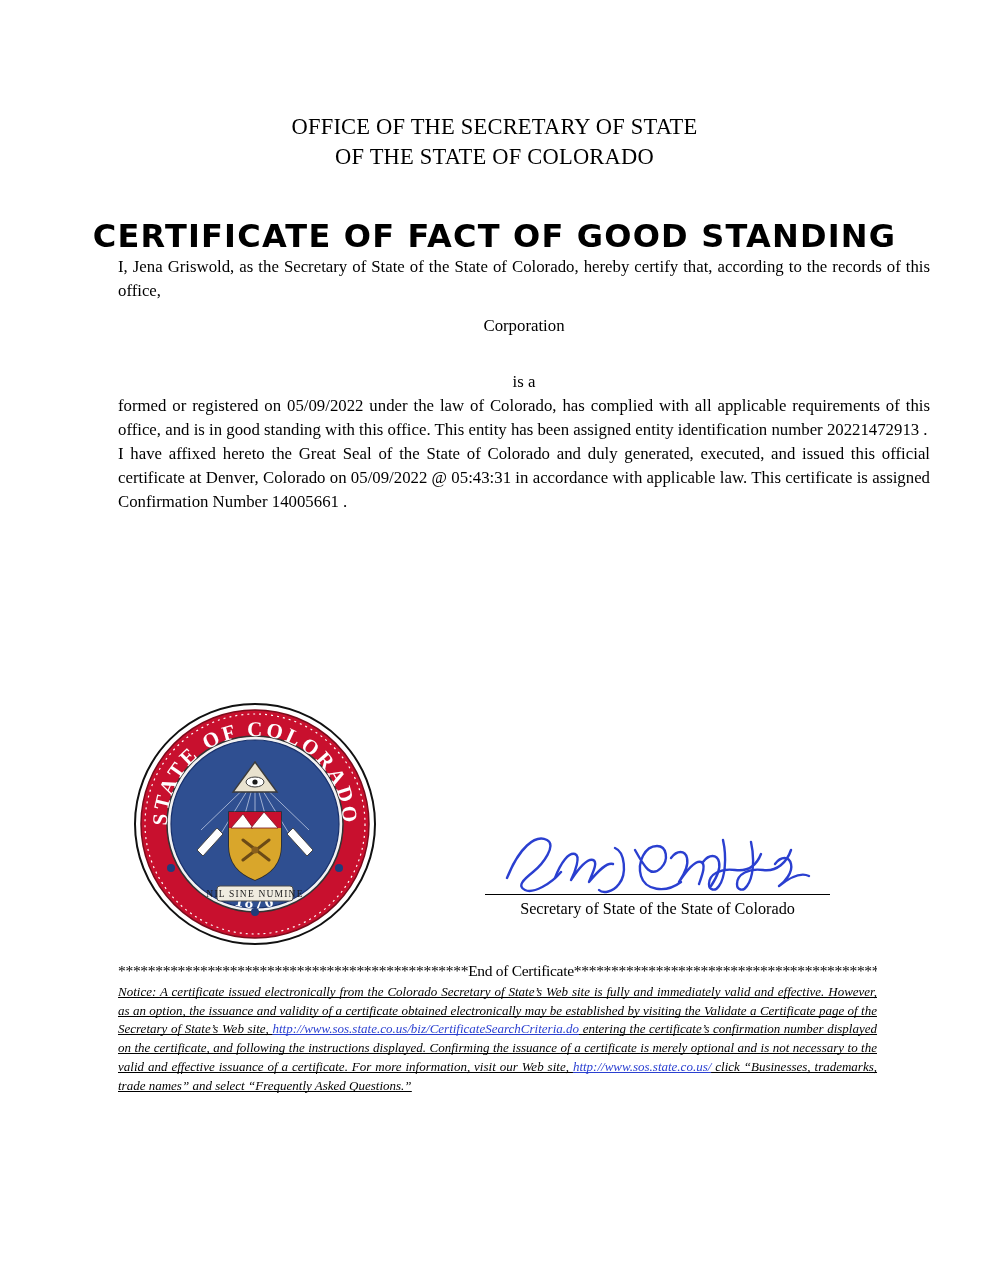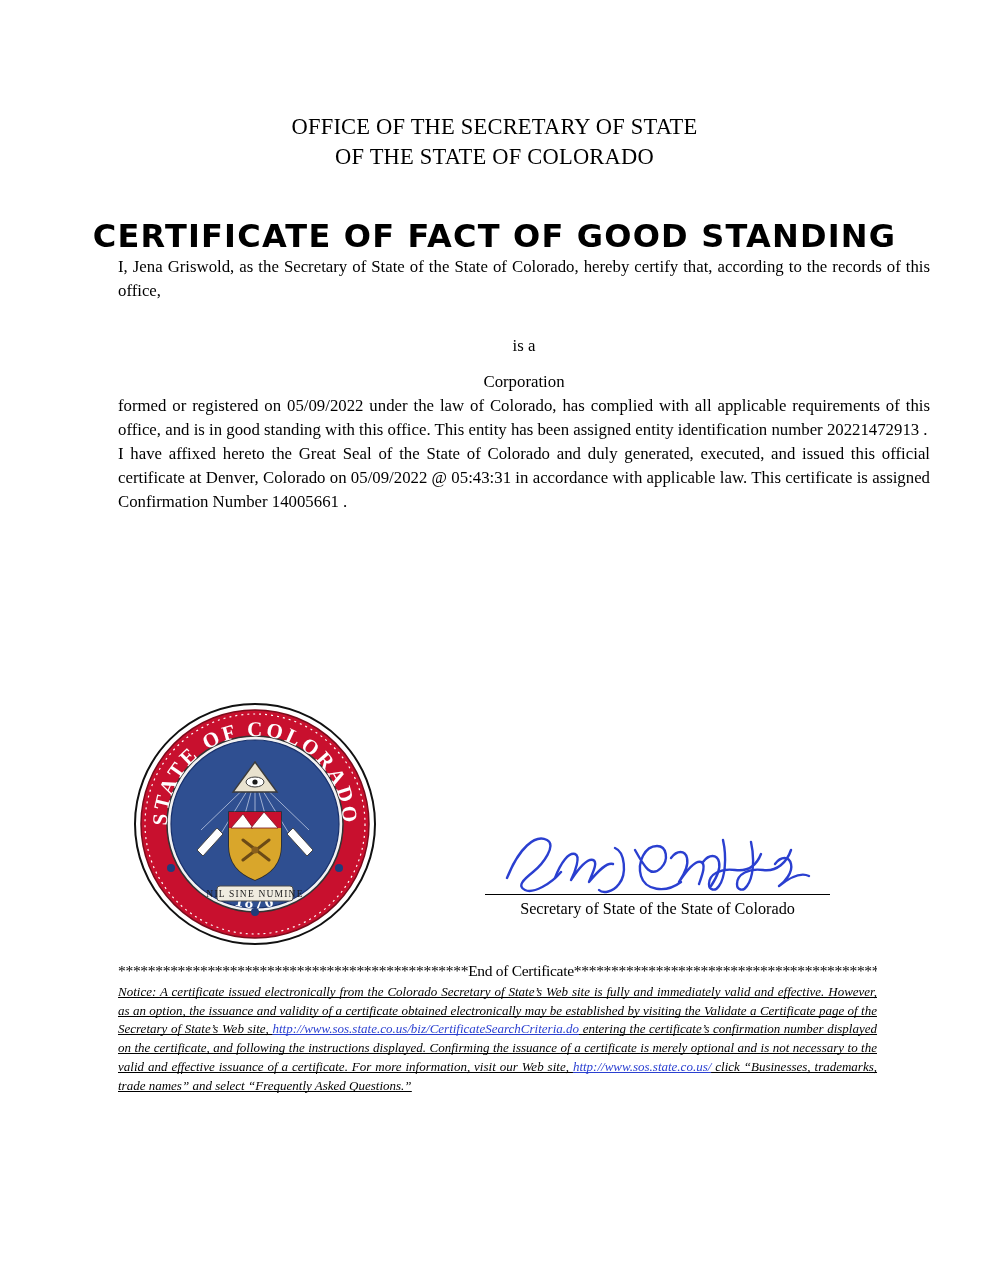--- a/index.html
+++ b/index.html
@@ -126,22 +126,22 @@
   <div class="header">
     <div>OFFICE OF THE SECRETARY OF STATE</div>
     <div>OF THE STATE OF COLORADO</div>
   </div>
 
   <div class="title">CERTIFICATE OF FACT OF GOOD STANDING</div>
 
   <div class="body-block">
     <p class="para p1">I, Jena Griswold, as the Secretary of State of the State of Colorado, hereby certify that, according to the records of this office,</p>
 
+    <div class="centered c-type">Corporation</div>
     <div class="centered c-isa">is a</div>
-    <div class="centered c-type">Corporation</div>
 
     <p class="para p2">formed or registered on 05/09/2022   under the law of Colorado, has complied with all applicable requirements of this office, and is in good standing with this office.  This entity has been assigned entity identification number  20221472913 .</p>
     <p class="para p4">I have affixed hereto the Great Seal of the State of Colorado and duly generated, executed, and issued this official certificate at Denver, Colorado on 05/09/2022  @  05:43:31   in accordance with applicable law.  This certificate is assigned Confirmation Number 14005661         .</p>
   </div>
 
   <div class="seal-wrap">
     <svg width="248" height="248" viewBox="0 0 248 248" xmlns="http://www.w3.org/2000/svg">
       <defs>
         <path id="arcTop" d="M 36,124 A 88,88 0 0 1 212,124" fill="none"></path>
         <path id="arcBot" d="M 40,124 A 84,84 0 0 0 208,124" fill="none"></path>

